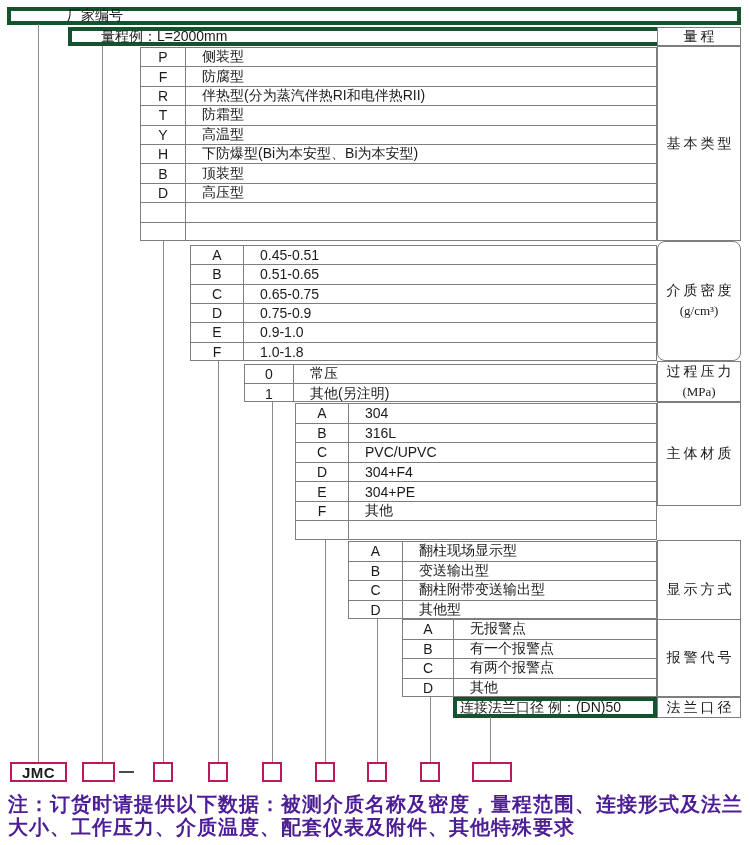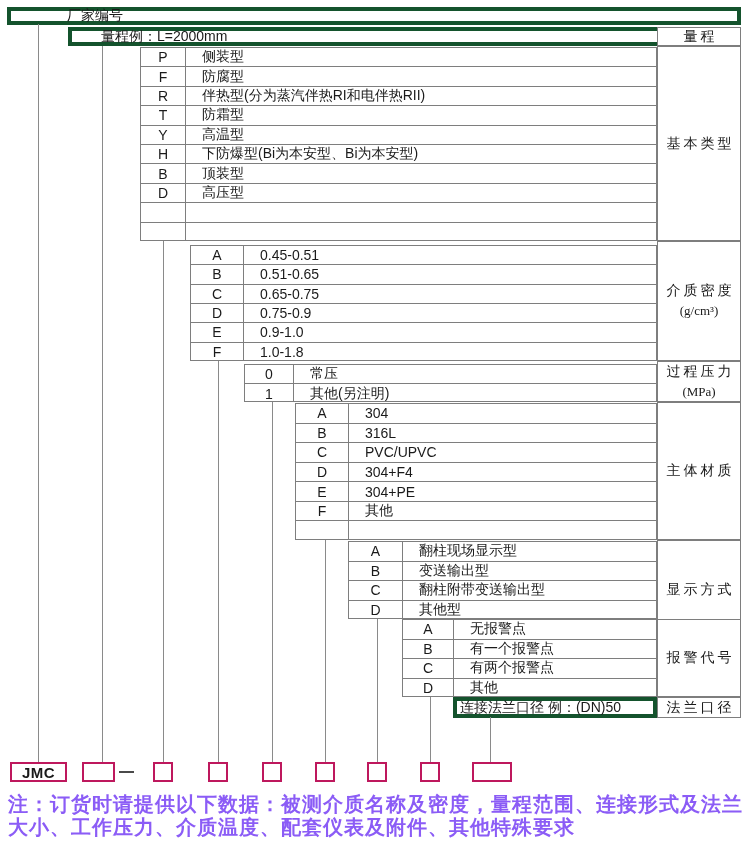--- a/index.html
+++ b/index.html
@@ -25,21 +25,21 @@
 
   
   .vline { position:absolute; width:1px; background:#8a8a8a; }
 
   
   .cbox { position:absolute; top:762px; height:20px; border:2px solid #be185d; background:#fff;
           display:flex; align-items:center; justify-content:center; font-size:15px; font-weight:bold; letter-spacing:0.5px; }
   .dash { position:absolute; top:771px; height:2px; background:#4a4a4a; }
 
   
-  .note { position:absolute; left:8px; top:793px; width:742px; color:#8b5cf6; font-weight:bold;
+  .note { position:absolute; left:8px; top:793px; width:742px; color:#4c1d95; font-weight:bold;
           font-size:20px; line-height:22.5px; letter-spacing:1px; white-space:nowrap; }
 </style>
 </head>
 <body>
 
 <div class="canvas">
 
   <div class="box" style="left:7px; top:7px; width:734px; height:18px; padding-left:56px;">
     <span>厂家编号</span>
   </div>
@@ -200,29 +200,29 @@
   <div class="box" style="left:453px; top:697px; width:204px; height:21px; padding-left:3px;">
     <span>连接法兰口径 例：(DN)50</span>
   </div>
 
   <div class="side" style="top:27px; height:19px;">
       <span>量程</span>
     </div>
   <div class="side" style="top:46px; height:195px;">
       <span>基本类型</span>
     </div>
-  <div class="side" style="top:241px; height:120px;">
+  <div class="side" style="top:241px; height:120px;border-radius:8px;">
       <span>介质密度</span>
       <span class="unit">(g/cm³)</span>
     </div>
   <div class="side" style="top:361px; height:41px;">
       <span>过程压力</span>
       <span class="unit">(MPa)</span>
     </div>
-  <div class="side" style="top:402px; height:138px;">
+  <div class="side" style="top:402px; height:104px;">
       <span>主体材质</span>
     </div>
   <div class="side" style="top:540px; height:99px;">
       <span>显示方式</span>
     </div>
   <div class="side" style="top:619px; height:78px;">
       <span>报警代号</span>
     </div>
   <div class="side" style="top:697px; height:21px;">
       <span>法兰口径</span>

